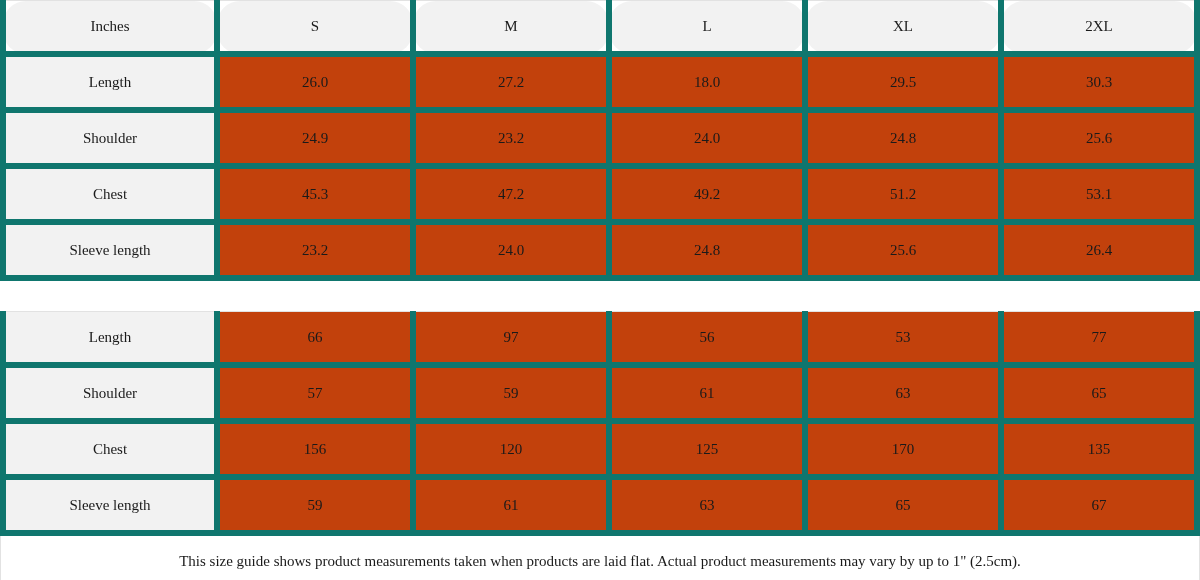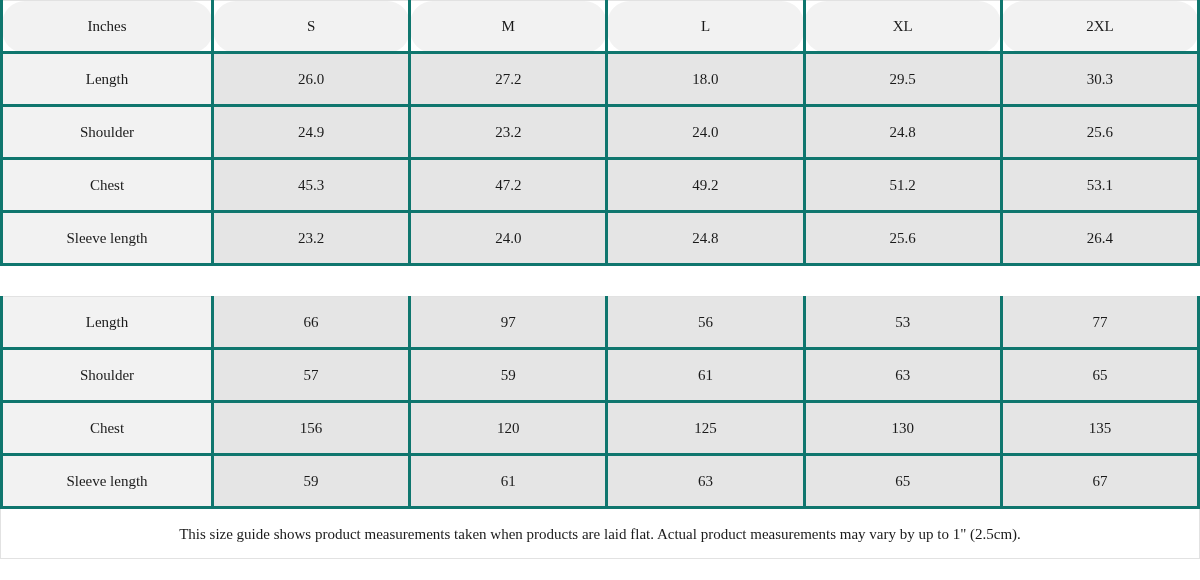--- a/index.html
+++ b/index.html
@@ -18,38 +18,38 @@
     width: 1200px;
     box-sizing: border-box;
   }
   table.size-table {
     width: 1200px;
     border-collapse: collapse;
     table-layout: fixed;
     font-size: 15px;
   }
   table.size-table td {
-    border: 3px solid #0f766e;
+    border: 6px solid #0f766e;
     height: 50px;
     text-align: center;
     vertical-align: middle;
     padding: 0 4px;
     font-weight: 400;
     color: #1a1a1a;
   }
   table.size-table td.row-head {
     background: #f2f2f2;
     width: 200px;
   }
   table.size-table tr.head-row td {
     background: #f2f2f2;
     border-radius: 23px;
   }
   table.size-table td.val {
-    background: #e5e5e5;
+    background: #c2410c;
   }
   .gap-row {
     height: 30px;
     width: 1200px;
     background: #ffffff;
   }
   .note {
     width: 1200px;
     box-sizing: border-box;
     border: 1px solid #e2e2e2;
@@ -133,21 +133,21 @@
         <td class="val">59</td>
         <td class="val">61</td>
         <td class="val">63</td>
         <td class="val">65</td>
       </tr>
       <tr>
         <td class="row-head">Chest</td>
         <td class="val">156</td>
         <td class="val">120</td>
         <td class="val">125</td>
-        <td class="val">130</td>
+        <td class="val">170</td>
         <td class="val">135</td>
       </tr>
       <tr>
         <td class="row-head">Sleeve length</td>
         <td class="val">59</td>
         <td class="val">61</td>
         <td class="val">63</td>
         <td class="val">65</td>
         <td class="val">67</td>
       </tr>

